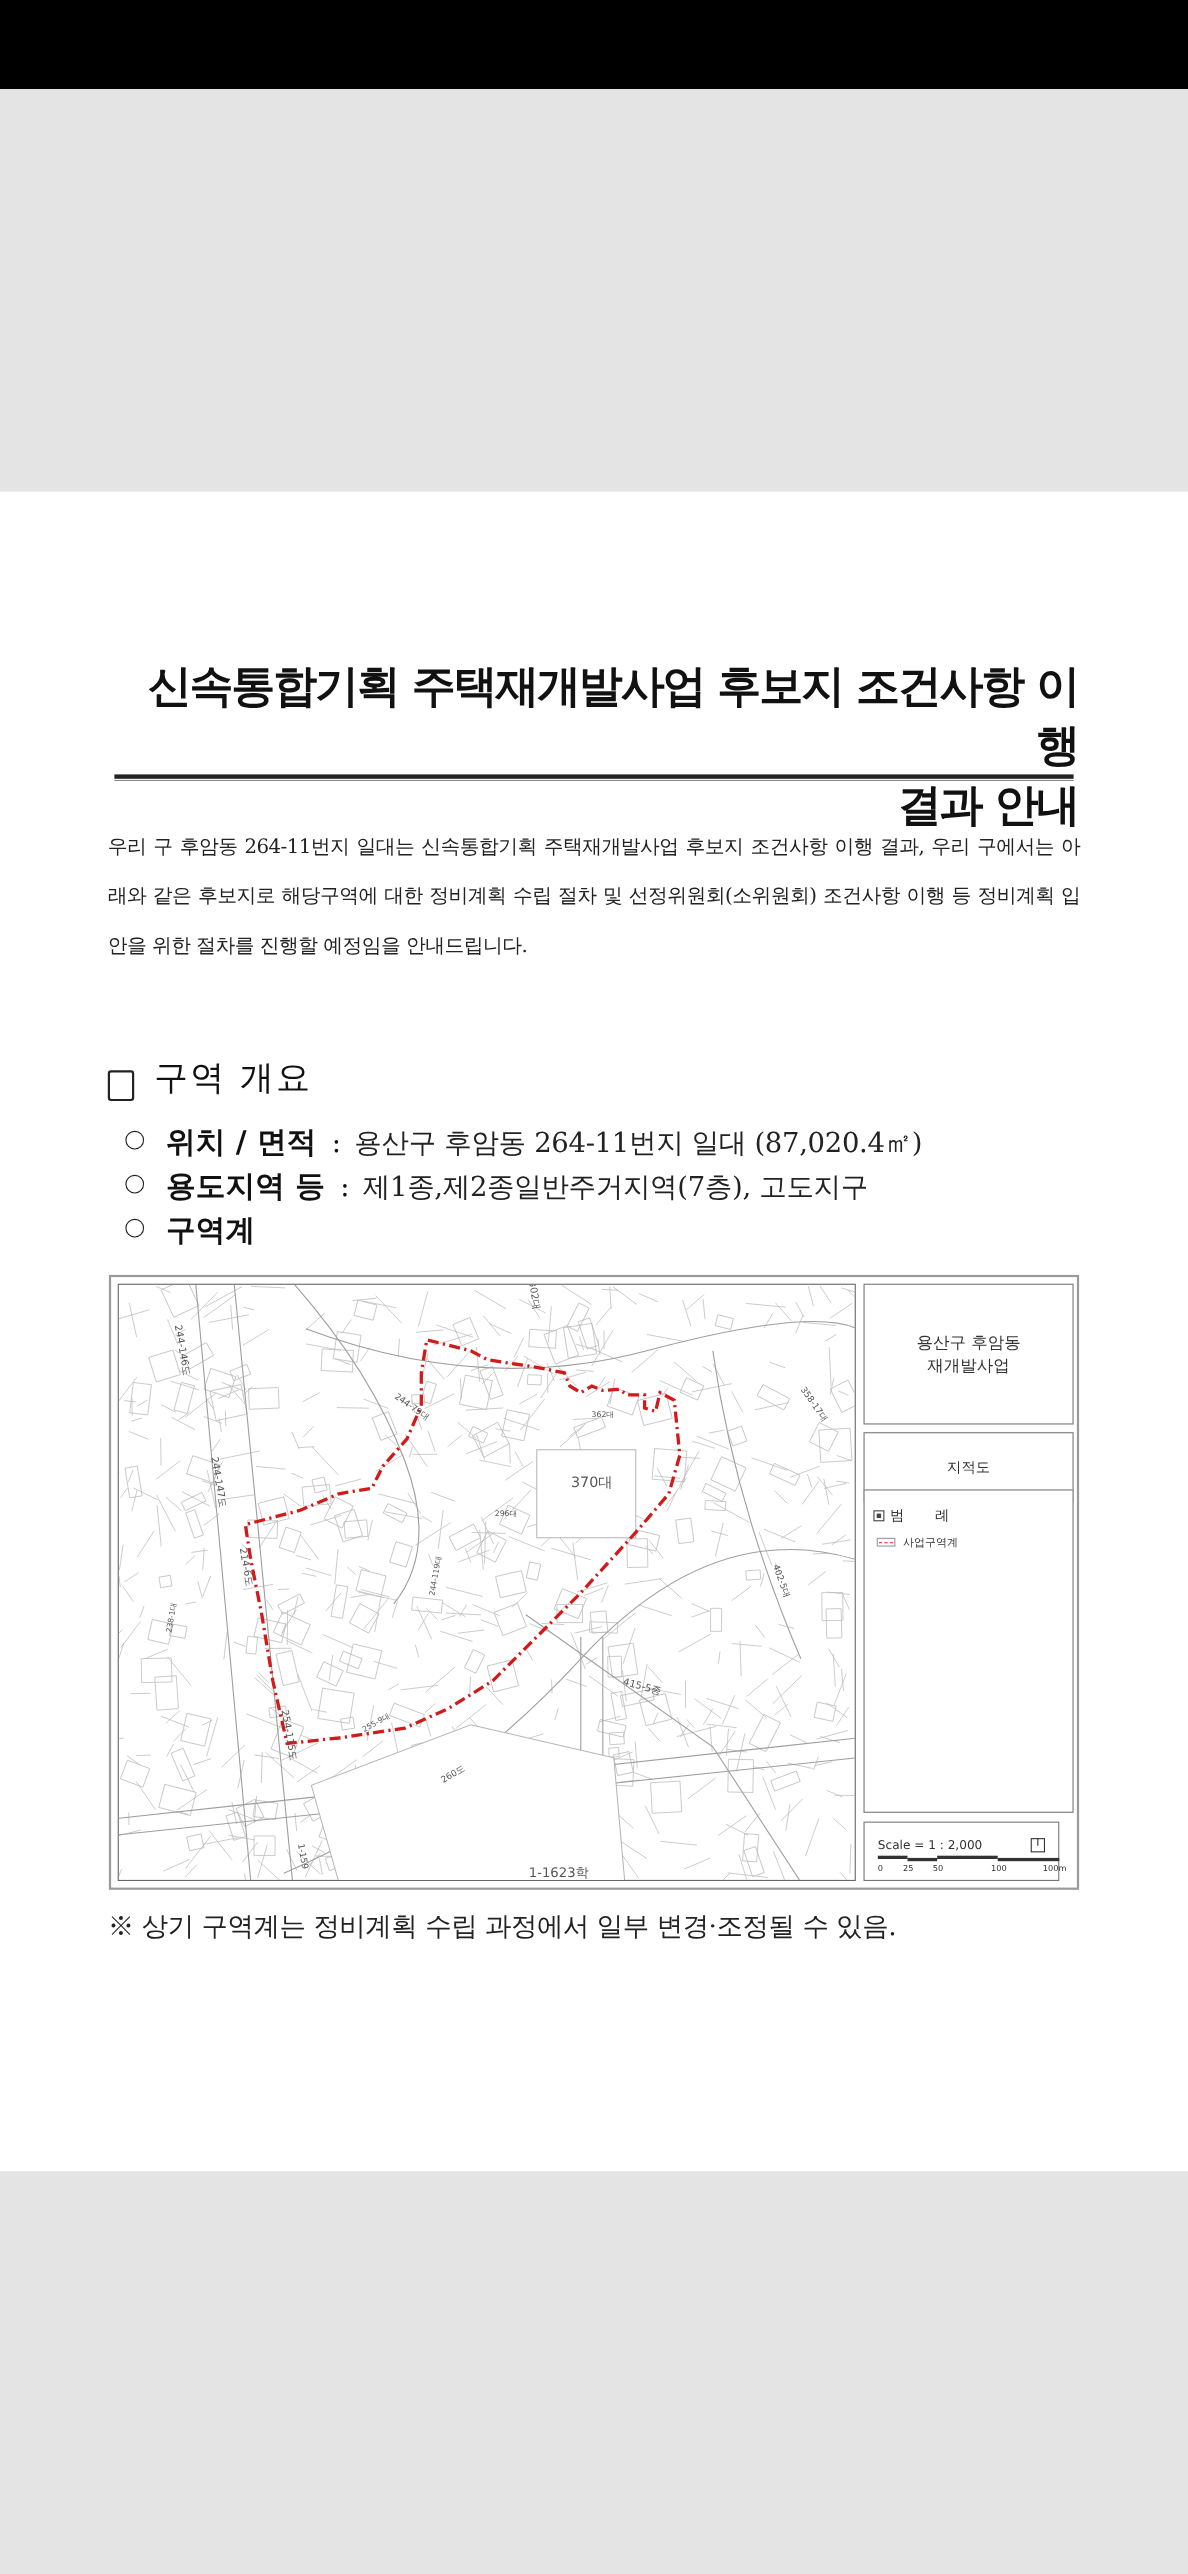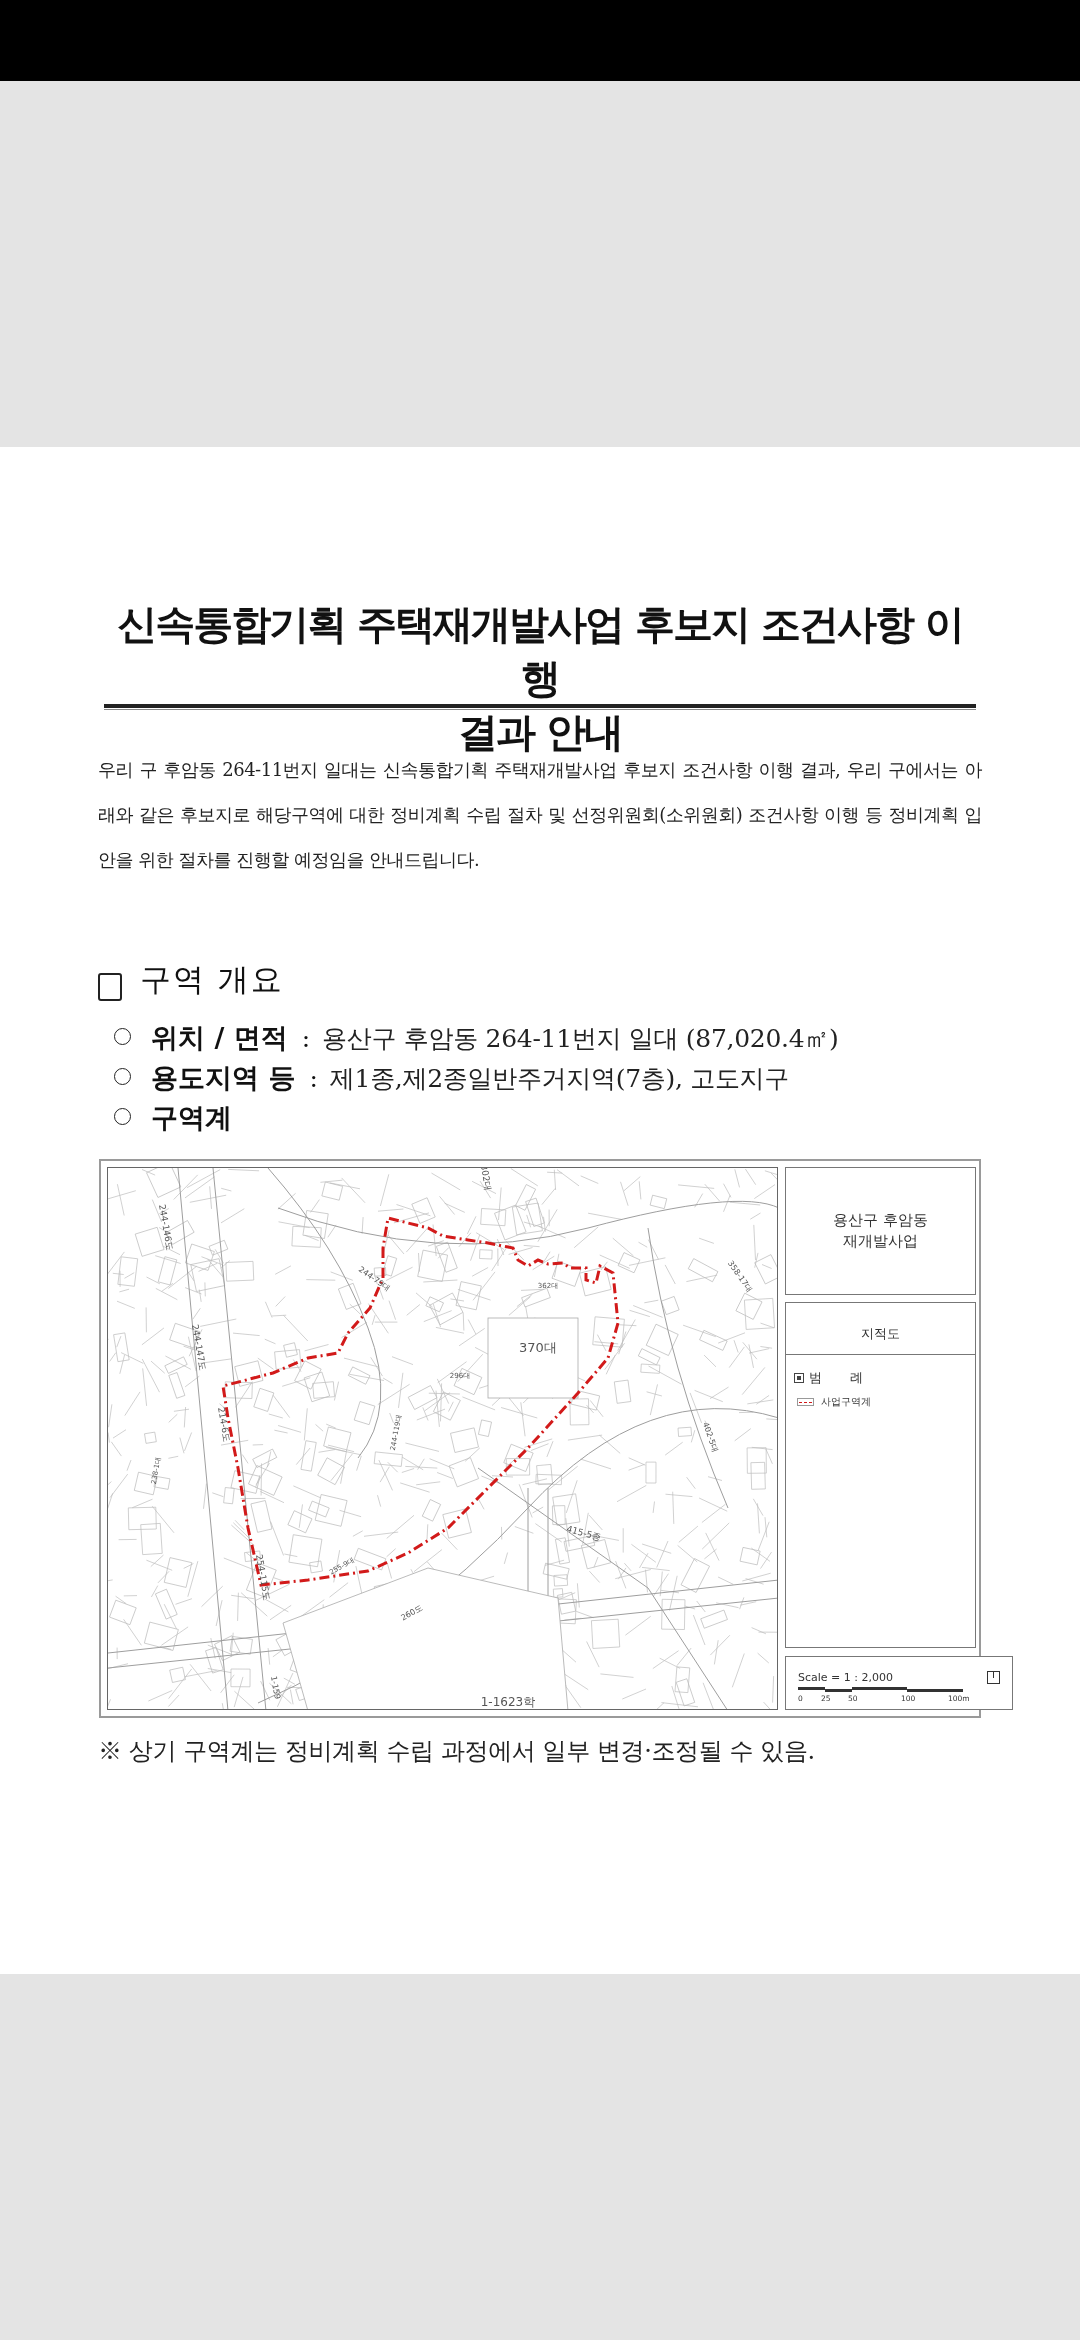--- a/index.html
+++ b/index.html
@@ -6,21 +6,21 @@
   html, body { width: 1080px; height: 2340px; background: #e4e4e4; overflow: hidden; }
   body { position: relative; font-family: "DejaVu Serif", "Liberation Serif", serif; color: #111; }
 
   .status-bar { position: absolute; left: 0; top: 0; width: 1080px; height: 81px; background: #000; }
   .gray-top { position: absolute; left: 0; top: 81px; width: 1080px; height: 366px; background: #e4e4e4; }
   .page { position: absolute; left: 0; top: 447px; width: 1080px; height: 1527px; background: #ffffff; }
   .gray-bottom { position: absolute; left: 0; top: 1974px; width: 1080px; height: 366px; background: #e4e4e4; }
 
   .title {
     position: absolute; left: 100px; top: 150px; width: 880px;
-    text-align: center; font-family: "DejaVu Sans", "Liberation Sans", sans-serif;
+    text-align: right; font-family: "DejaVu Sans", "Liberation Sans", sans-serif;
     font-weight: bold; font-size: 40px; line-height: 54px; letter-spacing: -2px; color: #111;
   }
   .title-rule { position: absolute; left: 104px; top: 257px; width: 872px; height: 4px; background: #222; }
   .title-rule2 { position: absolute; left: 104px; top: 262px; width: 872px; height: 1px; background: #888; }
 
   .intro {
     position: absolute; left: 98px; top: 300px; width: 884px;
     font-size: 18px; line-height: 45px; text-align: justify; letter-spacing: -0.5px; color: #222;
   }
 
@@ -43,21 +43,21 @@
   .panel-title { left: 684px; top: 6px; width: 191px; height: 128px; display: flex; flex-direction: column; align-items: center; justify-content: center; font-size: 15px; line-height: 21px; color: #333; }
   .panel-jeok { left: 684px; top: 141px; width: 191px; height: 64px; display: flex; align-items: center; justify-content: center; font-size: 13px; color: #333; }
   .panel-legend { left: 684px; top: 193px; width: 191px; height: 294px; padding: 14px 8px; }
   .legend-head { display: flex; align-items: center; font-size: 13px; color: #333; }
   .legend-sq { width: 10px; height: 10px; border: 1.5px solid #444; margin-right: 5px; position: relative; }
   .legend-sq::after { content: ""; position: absolute; left: 1.5px; top: 1.5px; width: 4px; height: 4px; background: #444; }
   .legend-head .gap { display: inline-block; width: 28px; }
   .legend-item { display: flex; align-items: center; margin-top: 8px; margin-left: 3px; font-size: 10px; color: #333; }
   .legend-swatch { width: 17px; height: 8px; border: 1px solid #999; margin-right: 7px; position: relative; }
   .legend-swatch::after { content: ""; position: absolute; left: 1px; right: 1px; top: 2.5px; border-top: 1.5px dashed #d21a1a; }
-  .panel-scale { left: 684px; top: 495px; width: 228px; height: 54px; padding: 14px 12px 0 12px; }
+  .panel-scale { left: 684px; top: 495px; width: 178px; height: 54px; padding: 14px 12px 0 12px; }
   .scale-row { display: flex; justify-content: space-between; align-items: center; font-size: 11px; color: #333; }
   .north { width: 13px; height: 13px; border: 1.5px solid #333; position: relative; }
   .north::before { content: ""; position: absolute; left: 4.5px; top: -1px; width: 1.5px; height: 7px; background: #333; }
   .scale-bar { position: relative; height: 6px; margin-top: 3px; }
   .sb { position: absolute; height: 3px; background: #333; }
   .scale-ticks { position: relative; height: 10px; font-size: 7.5px; color: #333; }
   .scale-ticks span { position: absolute; top: 1px; }
 
   .note { position: absolute; left: 98px; top: 1288px; font-size: 24px; letter-spacing: -0.4px; color: #222; }
 </style>

